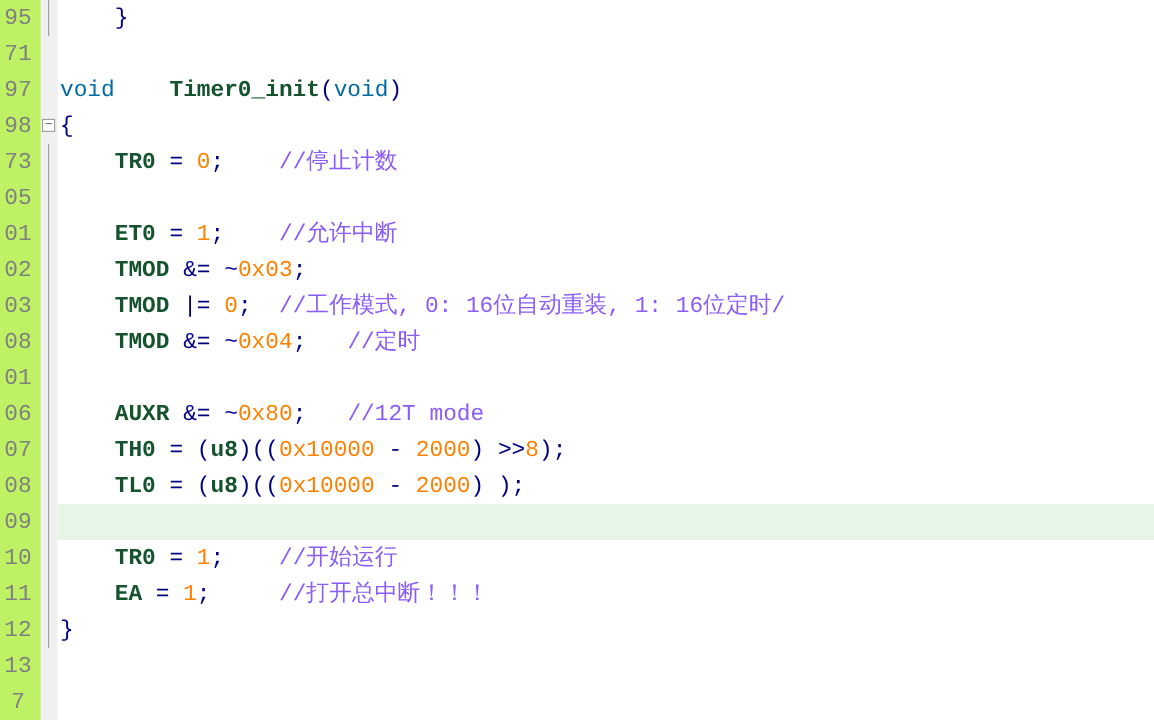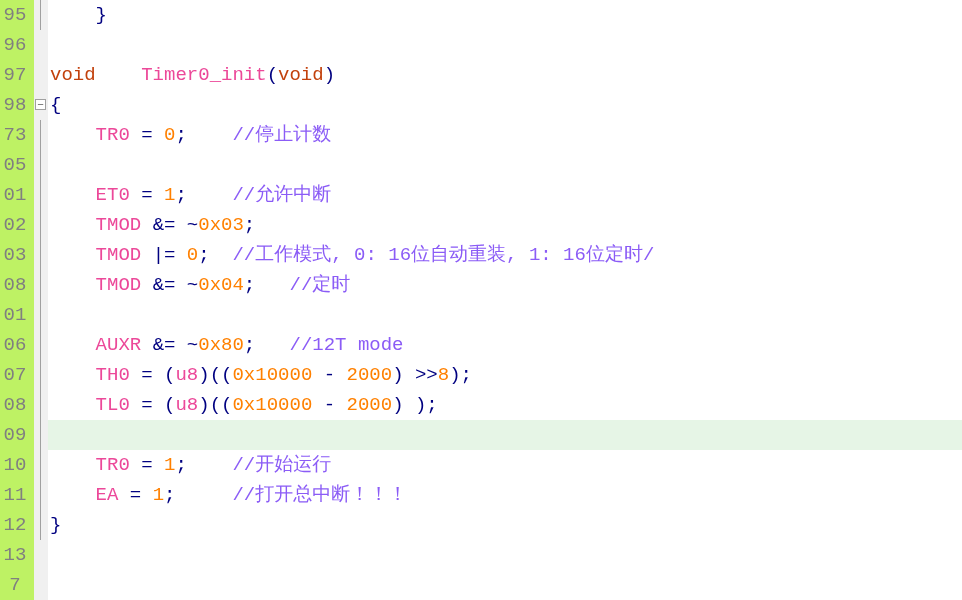--- a/index.html
+++ b/index.html
@@ -60,33 +60,33 @@
     position: relative;
     white-space: pre;
   }
   .code .line {
     height: 30px;
     padding-left: 2px;
   }
   .code .line.current {
     background: #e6f5e6;
   }
-  .kw { color: #c2410c; }
+  .kw { color: #0369a1; }
   .num { color: #ff8000; }
   .op { color: #000080; }
-  .id { color: #ec4899; }
+  .id { color: #14532d; font-weight: bold; }
   .cm { color: #8b5cf6; }
 </style>
 </head>
 <body>
 
 <div class="editor">
   <div class="gutter">
       <div>95</div>
-      <div>96</div>
+      <div>71</div>
       <div>97</div>
       <div>98</div>
       <div>73</div>
       <div>05</div>
       <div>01</div>
       <div>02</div>
       <div>03</div>
       <div>08</div>
       <div>01</div>
       <div>06</div>

